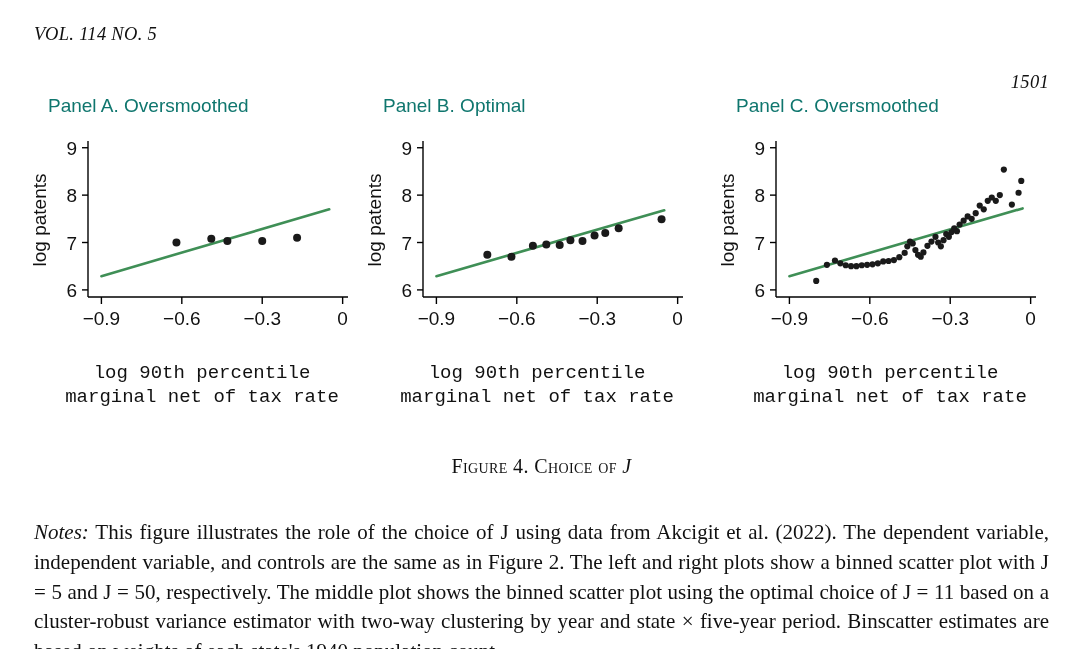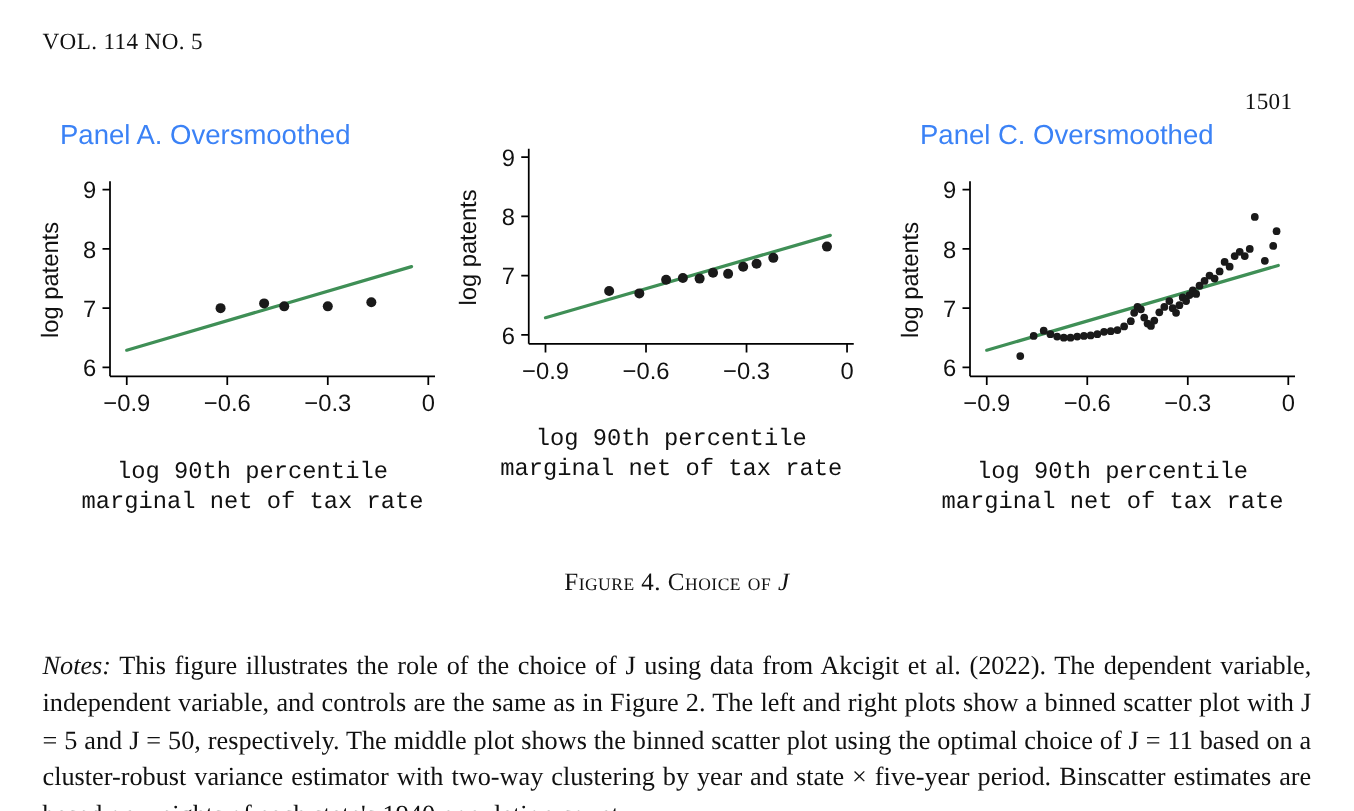--- a/index.html
+++ b/index.html
@@ -8,40 +8,41 @@
     background:#ffffff;
     font-family:"Liberation Serif", serif;
     color:#111;
     position:relative;
     overflow:hidden;
   }
   .page{position:relative;width:1083px;height:649px;}
 
   
   .runhead{
-    position:absolute;top:24px;left:34px;right:49px;
+    position:absolute;top:24px;left:34px;right:34px;
     height:26px;
+    font-style:italic;
     font-size:18.5px;
     letter-spacing:.3px;
   }
   .runhead .left{position:absolute;left:0;top:0;}
   .runhead .center{position:absolute;left:0;right:0;text-align:center;top:0;}
   .runhead .right{position:absolute;right:0;top:0;margin-top:48px;}
 
   
   .figure{position:absolute;top:95px;left:0;width:1083px;height:330px;}
   .panel{position:absolute;top:0;width:330px;height:330px;}
   .panel-a{left:30px;}
   .panel-b{left:365px;}
   .panel-c{left:718px;}
 
   .panel-title{
-    font-size:22px;
+    font-size:19px;
     font-family:"Liberation Sans", sans-serif;
-    color:#3b82f6;
+    color:#0f766e;
     margin-left:18px;
     white-space:nowrap;
   }
 
   .plotwrap{position:relative;width:330px;height:230px;margin-top:8px;}
   svg.plot{display:block;}
 
   .axis-caption{
     margin-top:6px;
     text-align:center;
@@ -115,20 +116,21 @@
             <circle cx="267.0721649484536" cy="112.76923076923077" r="4" fill="#1a1a1a"></circle>
           </svg>
       </div>
       <div class="axis-caption">
         <div>log 90th percentile</div>
         <div>marginal net of tax rate</div>
       </div>
     </div>
 
     <div class="panel panel-b">
+      <div class="panel-title">Panel B. Optimal</div>
       <div class="plotwrap">
         <svg class="plot" id="svg-1" width="330" height="230" viewBox="0 0 330 230">
             <line x1="58" y1="16" x2="58" y2="172" stroke="#000000" stroke-width="1.4"></line>
             <line x1="58" y1="172" x2="318" y2="172" stroke="#000000" stroke-width="1.4"></line>
             <line x1="52" y1="164.89230769230767" x2="58" y2="164.89230769230767" stroke="#000000" stroke-width="1.4"></line>
             <text x="47" y="171.89230769230767" text-anchor="end" font-size="19" font-family="&quot;Liberation Sans&quot;, sans-serif" fill="#111">6</text>
             <line x1="52" y1="117.50769230769228" x2="58" y2="117.50769230769228" stroke="#000000" stroke-width="1.4"></line>
             <text x="47" y="124.50769230769228" text-anchor="end" font-size="19" font-family="&quot;Liberation Sans&quot;, sans-serif" fill="#111">7</text>
             <line x1="52" y1="70.12307692307691" x2="58" y2="70.12307692307691" stroke="#000000" stroke-width="1.4"></line>
             <text x="47" y="77.12307692307691" text-anchor="end" font-size="19" font-family="&quot;Liberation Sans&quot;, sans-serif" fill="#111">8</text>

